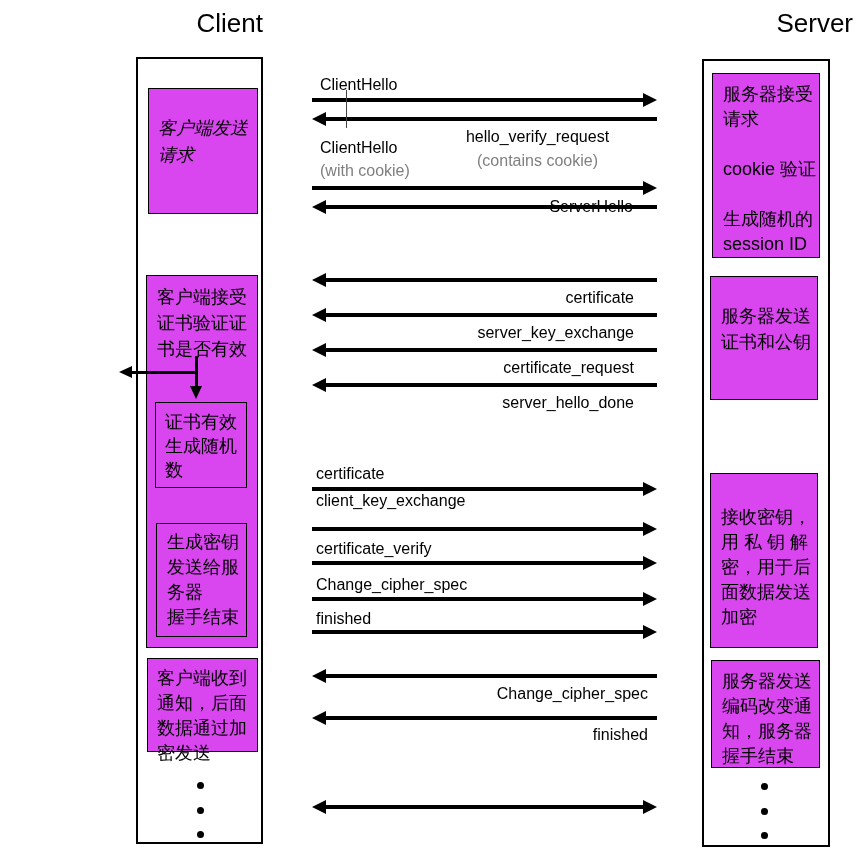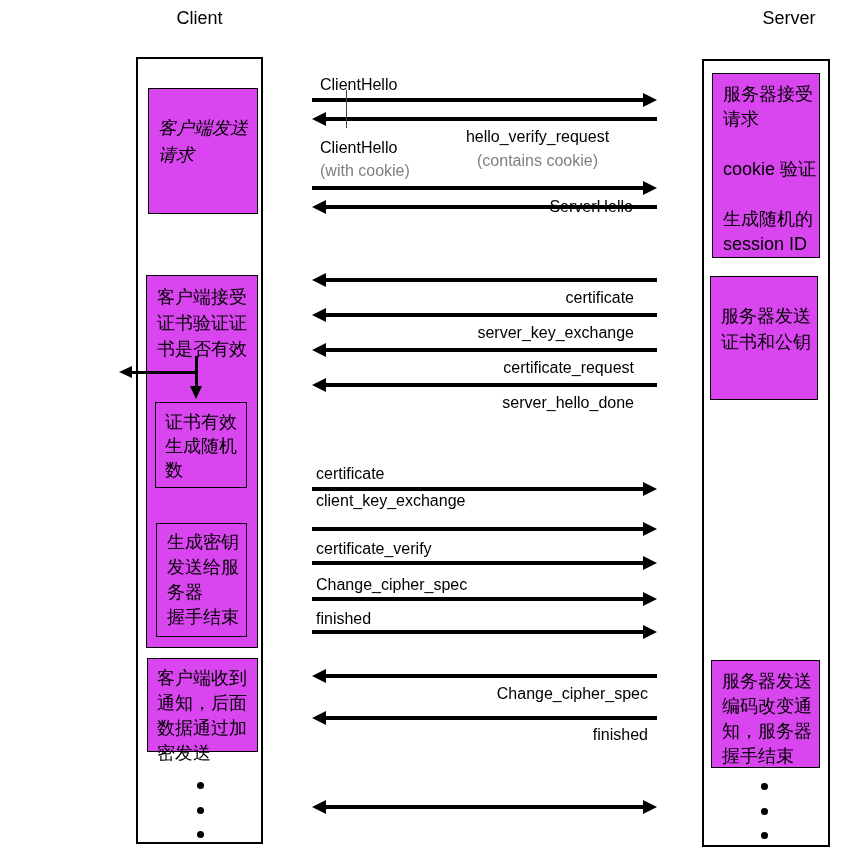--- a/index.html
+++ b/index.html
@@ -1,18 +1,18 @@
 <!DOCTYPE html>
 <html><head>
 <meta charset="utf-8">
 <style>
   html,body{margin:0;padding:0;background:#ffffff;}
   body{width:857px;height:861px;position:relative;font-family:"Liberation Sans","DejaVu Sans",sans-serif;color:#000;}
   .canvas{position:absolute;left:0;top:0;width:857px;height:861px;background:#fff;overflow:hidden;}
-  .title{position:absolute;font-size:18px;text-align:center;white-space:nowrap;}
+  .title{position:absolute;font-size:26px;text-align:right;white-space:nowrap;}
   .col{position:absolute;border:2px solid #000;background:#fff;box-sizing:border-box;}
   .box{position:absolute;border:1.5px solid #000;background:#d946ef;box-sizing:border-box;font-size:18px;}
   .ln{height:25px;line-height:25px;white-space:pre;}
   .lh24 .ln{height:24px;line-height:24px;}
   .lh26 .ln{height:26px;line-height:26px;}
   .lh27 .ln{height:27px;line-height:27px;}
   .mlabel{position:absolute;font-size:16px;white-space:nowrap;}
   .muted{color:#7f7f7f;}
   .ctr{text-align:center;width:175px;}
   .arrow{position:absolute;left:312px;width:345px;height:14px;}
@@ -88,20 +88,27 @@
     <div class="ln"></div>
     <div class="ln">生成随机的</div>
     <div class="ln">session ID</div>
   </div>
 
   <div class="box lh26" style="left:710px;top:276px;width:108px;height:124px;padding:26px 0 0 10px;">
     <div class="ln">服务器发送</div>
     <div class="ln">证书和公钥</div>
   </div>
 
+  <div class="box" style="left:710px;top:473px;width:108px;height:175px;padding:31px 0 0 10px;">
+    <div class="ln">接收密钥，</div>
+    <div class="ln">用 私 钥 解</div>
+    <div class="ln">密，用于后</div>
+    <div class="ln">面数据发送</div>
+    <div class="ln">加密</div>
+  </div>
 
   <div class="box" style="left:711px;top:660px;width:109px;height:108px;padding:8px 0 0 10px;">
     <div class="ln">服务器发送</div>
     <div class="ln">编码改变通</div>
     <div class="ln">知，服务器</div>
     <div class="ln">握手结束</div>
   </div>
 
   <div class="dot" style="left:761px;top:783px;"></div>
   <div class="dot" style="left:761px;top:808px;"></div>

